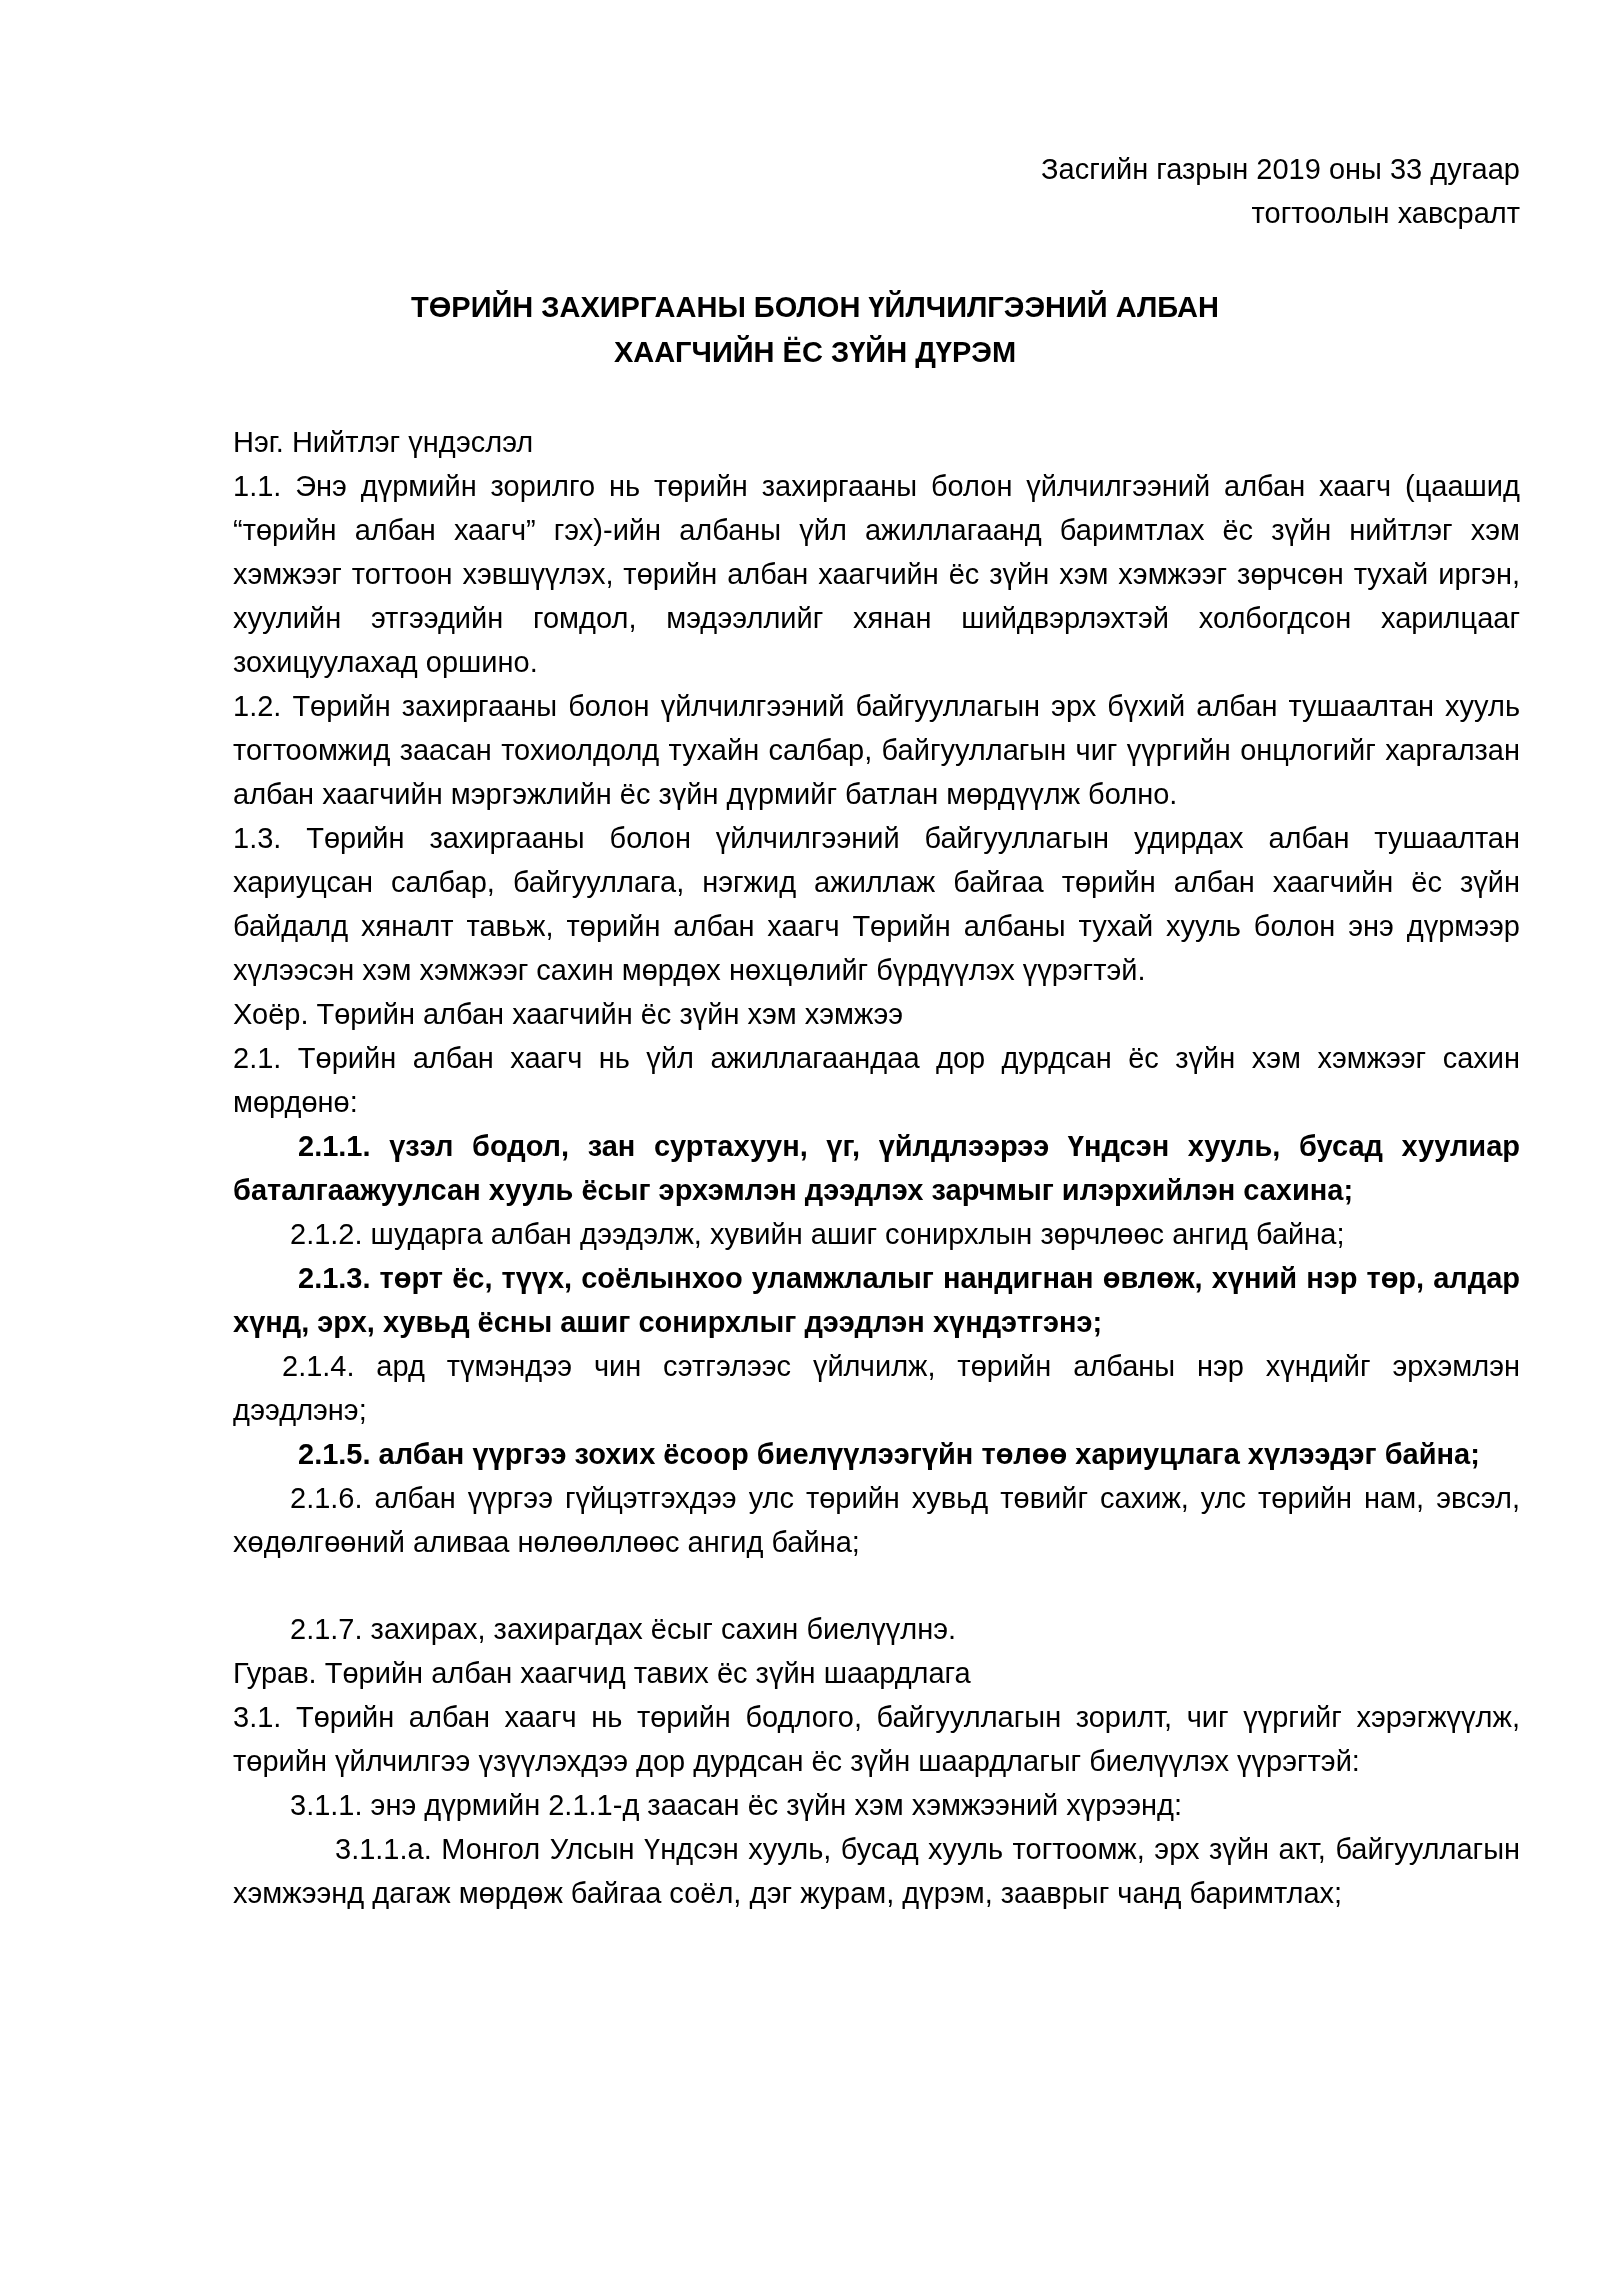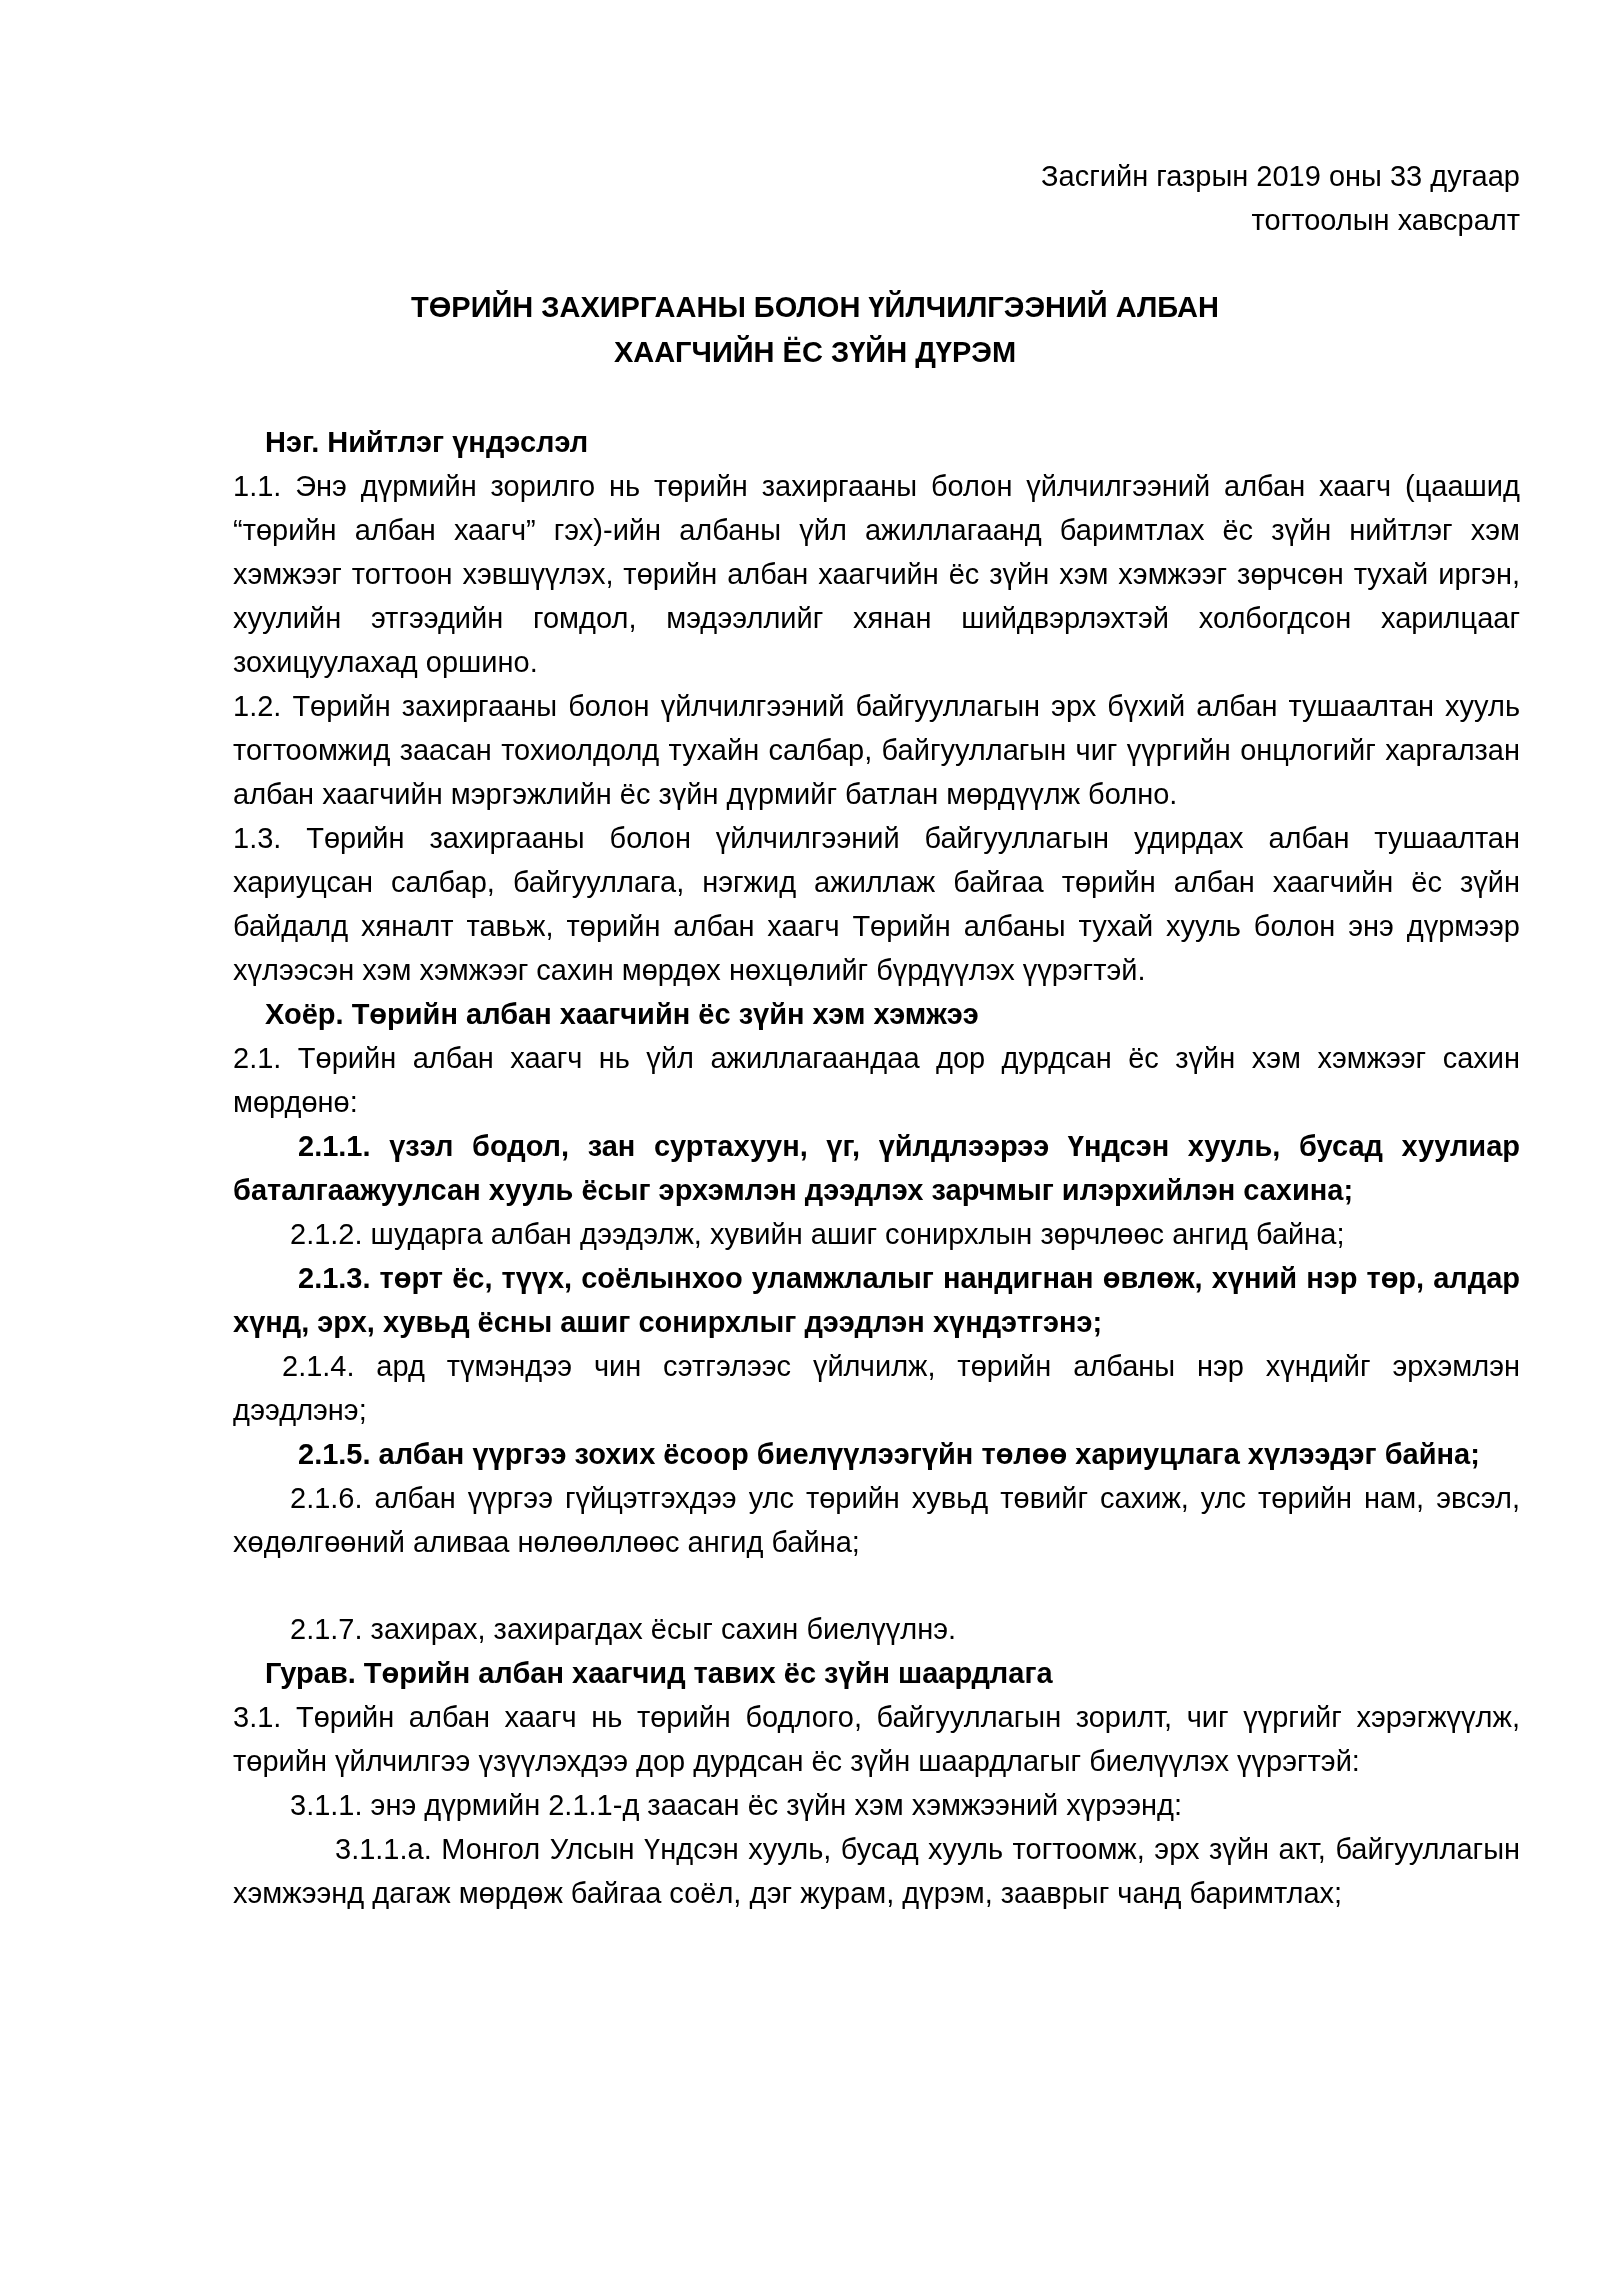--- a/index.html
+++ b/index.html
@@ -3,33 +3,33 @@
 <meta charset="utf-8">
 <style>
   html, body { margin: 0; padding: 0; background: #ffffff; }
   body {
     width: 1621px; height: 2293px; position: relative; overflow: hidden;
     font-family: "Liberation Sans", "DejaVu Sans", sans-serif;
     color: #000000;
   }
   .page { position: absolute; left: 0; top: 0; width: 1621px; height: 2293px; background: #fff; }
   .annex {
-    position: absolute; right: 101px; top: 154px; text-align: right;
+    position: absolute; right: 101px; top: 147px; text-align: right;
     font-size: 29px; line-height: 44px;
   }
   .title {
     position: absolute; left: 225px; right: 216px; top: 285px; text-align: center;
     font-weight: bold; font-size: 29px; line-height: 45px;
   }
   .body {
     position: absolute; left: 233px; width: 1287px; top: 420px;
     font-size: 29px; line-height: 44px;
   }
   .body p { margin: 0; text-align: justify; text-align-last: left; }
-  .body .heading { font-weight: bold; margin-left: 32px; }
+  .body .heading { font-weight: normal; }
   .ind1 { text-indent: 57px; }
   .ind1b { text-indent: 65px; font-weight: bold; }
   .ind1c { text-indent: 49px; }
   .ind2 { text-indent: 102px; }
   .gap { height: 43px; }
 </style>
 </head>
 <body>
 
 <div class="page">

